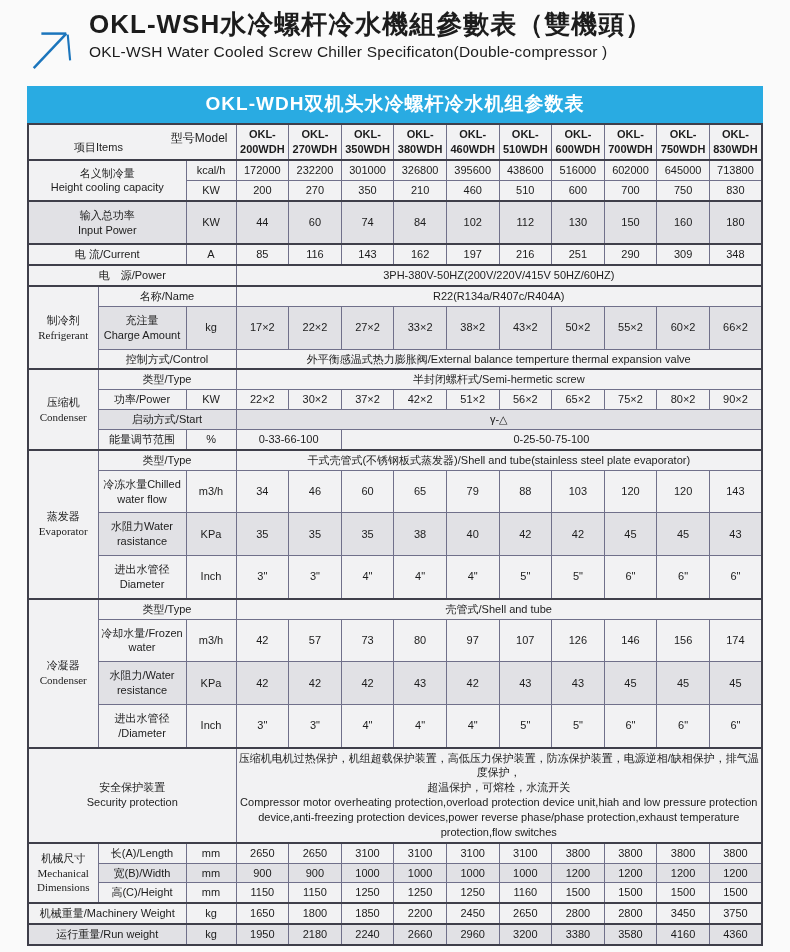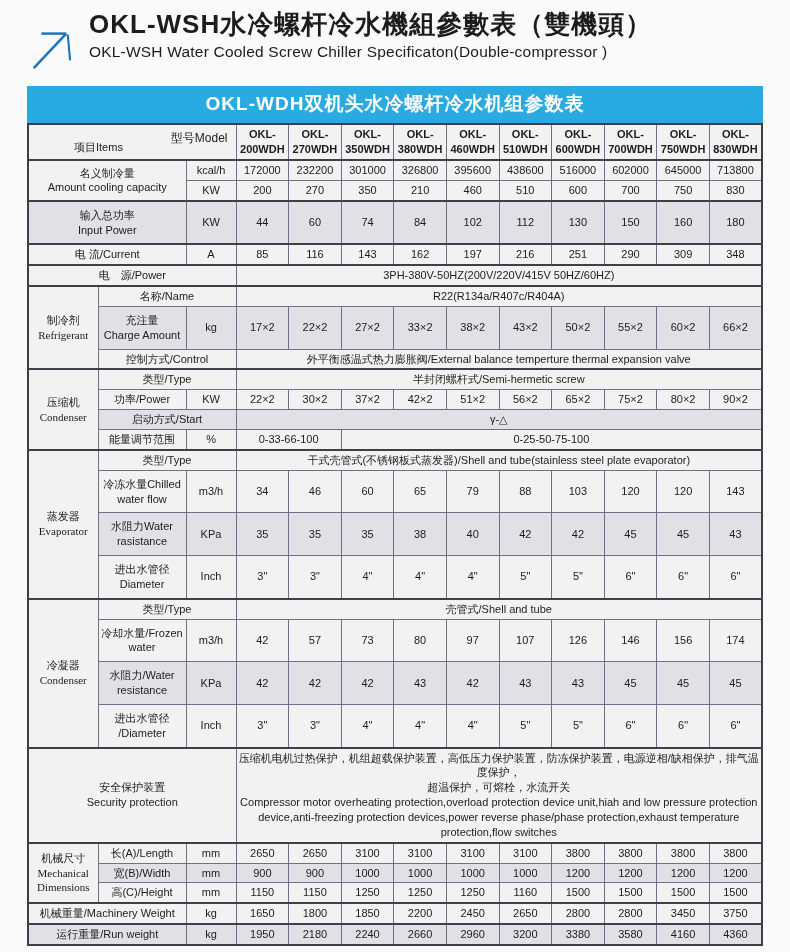--- a/index.html
+++ b/index.html
@@ -98,21 +98,21 @@
 600WDH</td>
           <td class="model">OKL-
 700WDH</td>
           <td class="model">OKL-
 750WDH</td>
           <td class="model">OKL-
 830WDH</td>
         </tr>
         <tr class="sec">
           <td colspan="2" rowspan="2" class="label">名义制冷量
-Amount cooling capacity</td>
+Height cooling capacity</td>
           <td class="unit">kcal/h</td>
           <td class="val">172000</td>
           <td class="val">232200</td>
           <td class="val">301000</td>
           <td class="val">326800</td>
           <td class="val">395600</td>
           <td class="val">438600</td>
           <td class="val">516000</td>
           <td class="val">602000</td>
           <td class="val">645000</td>

